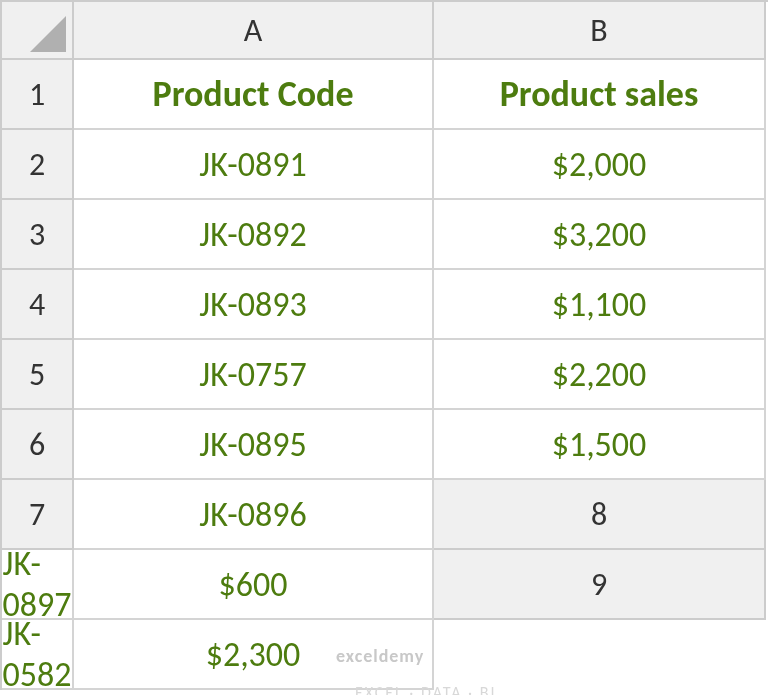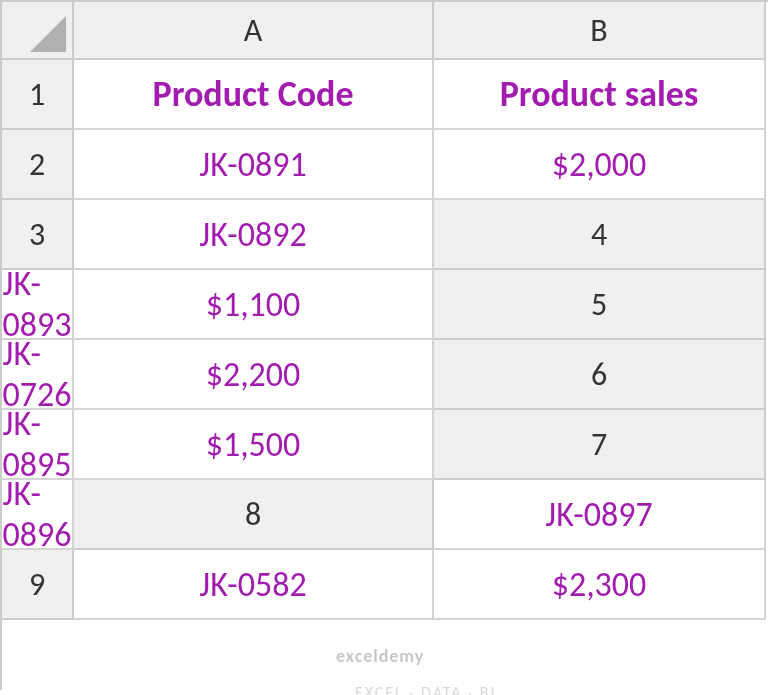--- a/index.html
+++ b/index.html
@@ -58,21 +58,21 @@
       color: #333;
     }
     .cell {
       background: #fff;
       border-right: 2px solid #d4d4d4;
       border-bottom: 2px solid #d4d4d4;
       display: flex;
       align-items: center;
       justify-content: center;
       font-size: 34px;
-      color: #a21caf;
+      color: #4d7c0f;
       padding: 0 12px;
     }
     .cell.header-cell {
       font-weight: bold;
       font-size: 36px;
     }
     .watermark {
       position: absolute;
       left: 336px;
       top: 645px;
@@ -104,38 +104,40 @@
   <div class="row-header">1</div>
   <div class="cell header-cell">Product Code</div>
   <div class="cell header-cell">Product sales</div>
 
   <div class="row-header">2</div>
   <div class="cell">JK-0891</div>
   <div class="cell">$2,000</div>
 
   <div class="row-header">3</div>
   <div class="cell">JK-0892</div>
+  <div class="cell">$3,200</div>
 
   <div class="row-header">4</div>
   <div class="cell">JK-0893</div>
   <div class="cell">$1,100</div>
 
   <div class="row-header">5</div>
-  <div class="cell">JK-0726</div>
+  <div class="cell">JK-0757</div>
   <div class="cell">$2,200</div>
 
   <div class="row-header">6</div>
   <div class="cell">JK-0895</div>
   <div class="cell">$1,500</div>
 
   <div class="row-header">7</div>
   <div class="cell">JK-0896</div>
 
   <div class="row-header">8</div>
   <div class="cell">JK-0897</div>
+  <div class="cell">$600</div>
 
   <div class="row-header">9</div>
   <div class="cell">JK-0582</div>
   <div class="cell">$2,300</div>
 </div>
 
 <div class="watermark">exceldemy</div>
 <div class="watermark-sub">EXCEL · DATA · BI</div>
 
 </body></html>

